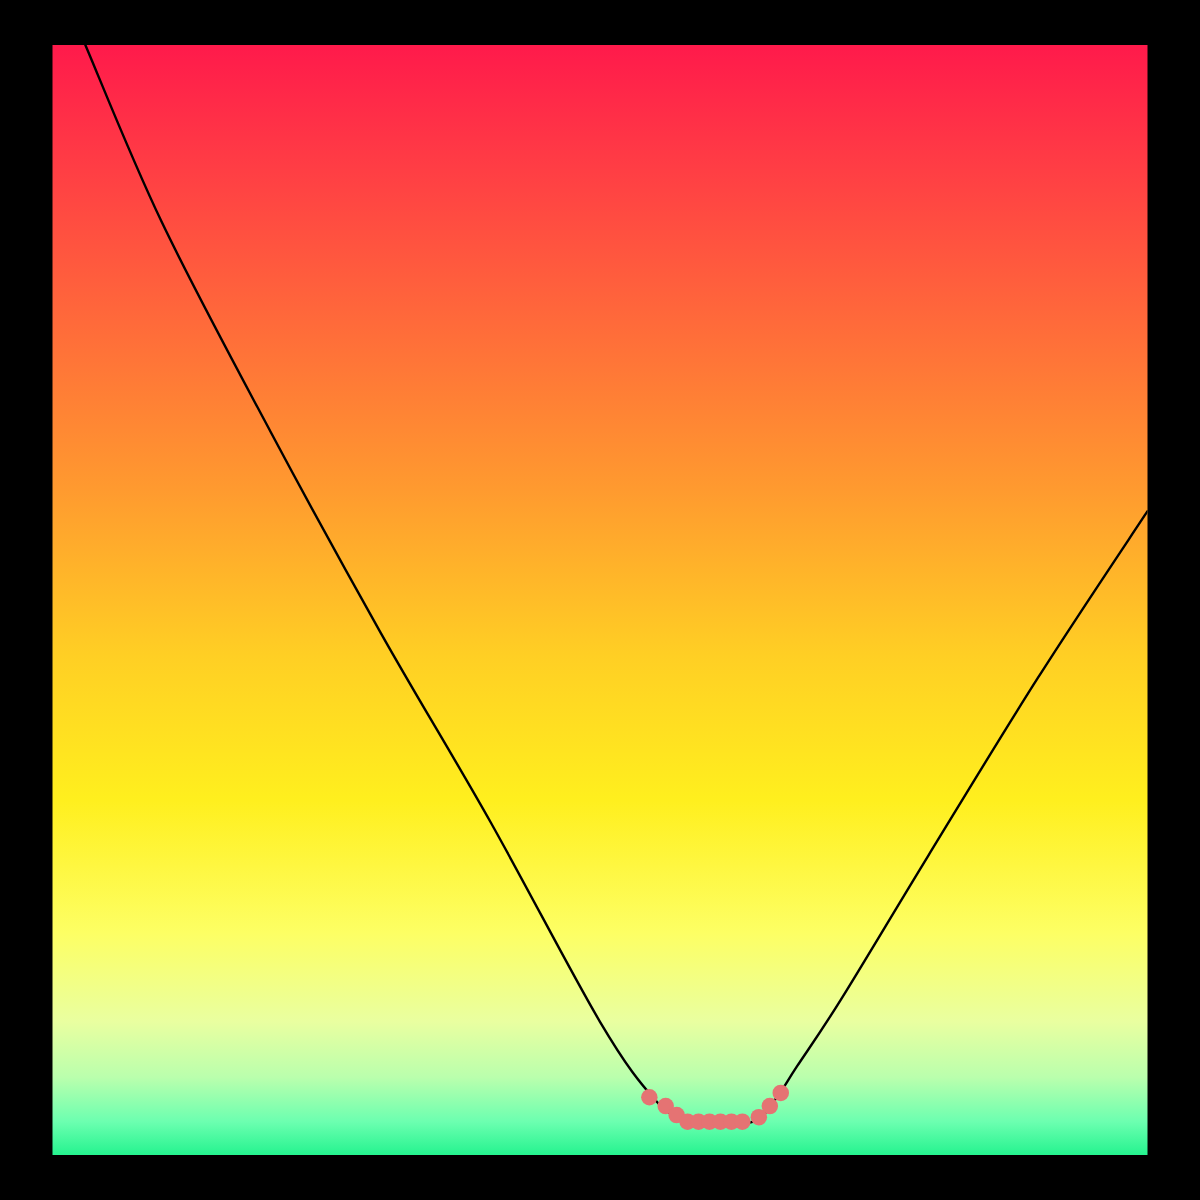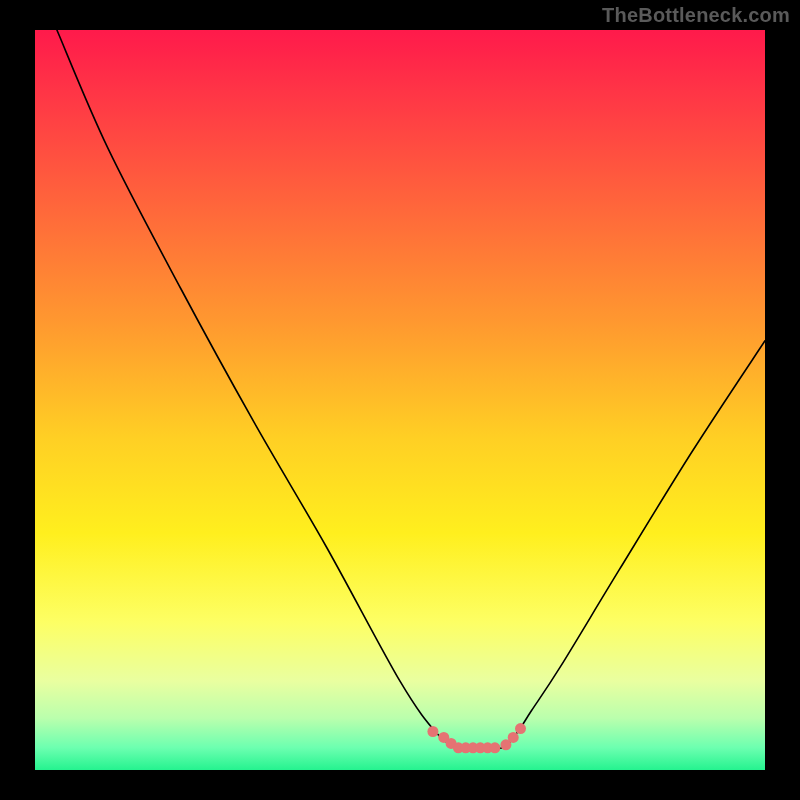--- a/index.html
+++ b/index.html
@@ -56,21 +56,20 @@
     position: absolute;
     inset: 0;
     width: 100%;
     height: 100%;
   }
 </style>
 </head>
 <body>
 
 <div class="frame">
-  <div class="watermark">TheBottleneck.com</div>
 
   <div class="plot-area">
     <div class="gradient"></div>
 
     <svg class="curve" viewBox="0 0 730 740" preserveAspectRatio="none">
       <g>
         <path id="curve-path" d="M 21.9 0.0 C 30.4 19.7, 52.3 75.2, 73.0 118.4 C 93.7 161.6, 121.7 213.4, 146.0 259.0 C 170.3 304.6, 194.7 349.0, 219.0 392.2 C 243.3 435.4, 267.7 474.8, 292.0 518.0 C 316.3 561.2, 346.8 620.4, 365.0 651.2 C 383.3 682.0, 391.8 691.9, 401.5 703.0 C 411.2 714.1, 417.3 715.3, 423.4 717.8 C 429.5 720.3, 430.7 717.8, 438.0 717.8 C 445.3 717.8, 459.9 720.3, 467.2 717.8 C 474.5 715.3, 476.9 709.2, 481.8 703.0 C 486.7 696.8, 489.1 691.9, 496.4 680.8 C 503.7 669.7, 511.0 659.8, 525.6 636.4 C 540.2 613.0, 562.1 576.0, 584.0 540.2 C 605.9 504.4, 632.7 460.0, 657.0 421.8 C 681.3 383.6, 717.8 329.3, 730.0 310.8" fill="none" stroke="#000" stroke-width="1.6" stroke-linecap="round"></path>
       </g>
       <g id="dots">
           <circle cx="397.9" cy="701.5" r="5.5" fill="#e57373"></circle>

